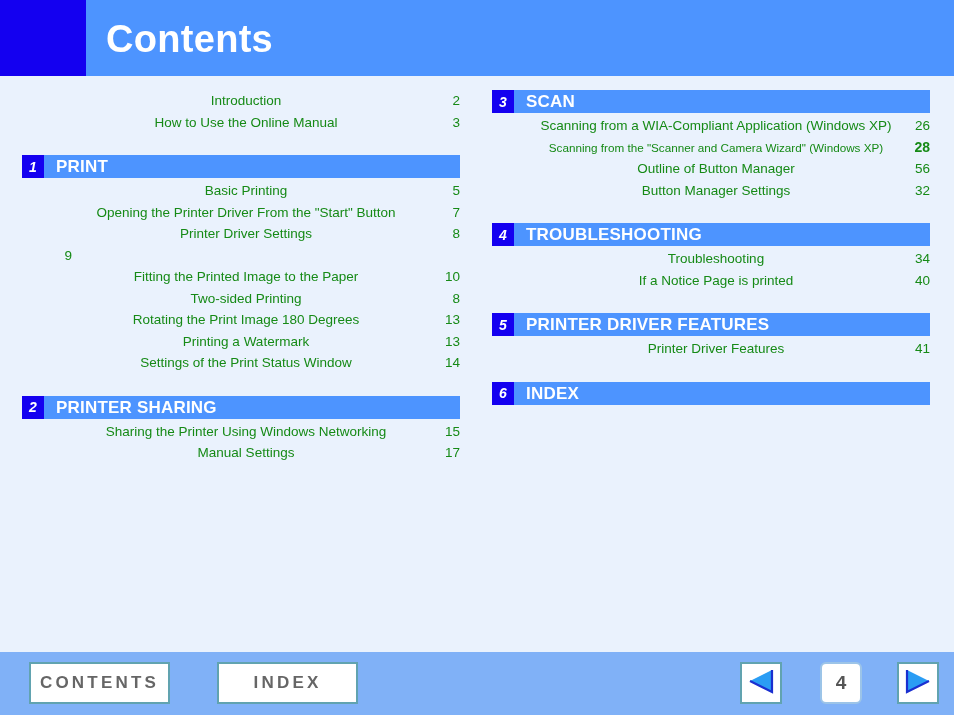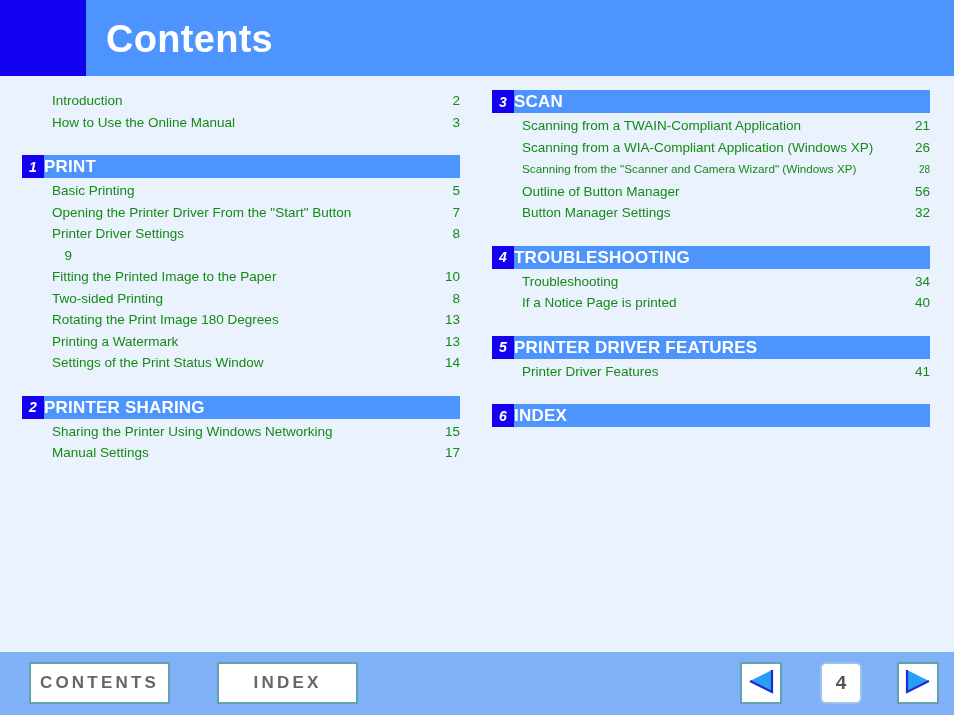--- a/index.html
+++ b/index.html
@@ -71,42 +71,43 @@
     display: flex;
     align-items: center;
     justify-content: center;
     flex: 0 0 22px;
   }
   .section-label {
     color: #ffffff;
     font-size: 17px;
     font-weight: bold;
     line-height: 23px;
+    padding-left: 12px;
     white-space: nowrap;
     letter-spacing: 0.2px;
   }
 
   
   .toc-list {
     margin: 0;
     padding: 0;
     list-style: none;
   }
   .toc-row {
     display: flex;
     align-items: baseline;
     color: #168a16;
     font-size: 13.5px;
     line-height: 21.5px;
     padding-left: 30px;
   }
-  .toc-row .t { flex: 1 1 auto; white-space: nowrap; }
+  .toc-row .t { flex: 1 1 auto; white-space: nowrap; text-align: center; }
   .toc-row .p { flex: 0 0 auto; text-align: right; min-width: 20px; }
   .toc-row.small { font-size: 11.7px; }
-  .toc-row.small .p { font-size: 10px; }
+  .toc-row.small .p { font-size: 14px; font-weight: bold; }
 
   .intro-block { margin-bottom: 22px; }
   .section-block { margin-bottom: 22px; }
 
   
   .footer {
     position: absolute;
     left: 0;
     top: 652px;
     width: 954px;
@@ -252,24 +253,20 @@
 
 <div class="col col-right">
   <div id="right-sections">
       <div class="section-block">
         <div class="section-bar">
           <div class="section-num">3</div>
           <div class="section-label">SCAN</div>
         </div>
         <ul class="toc-list">
           <li class="toc-row">
-            <span class="t">Scanning from a TWAIN-Compliant Application</span>
-            <span class="p">21</span>
-          </li>
-          <li class="toc-row">
             <span class="t">Scanning from a WIA-Compliant Application (Windows XP)</span>
             <span class="p">26</span>
           </li>
           <li class="toc-row small">
             <span class="t">Scanning from the "Scanner and Camera Wizard" (Windows XP)</span>
             <span class="p">28</span>
           </li>
           <li class="toc-row">
             <span class="t">Outline of Button Manager</span>
             <span class="p">56</span>

